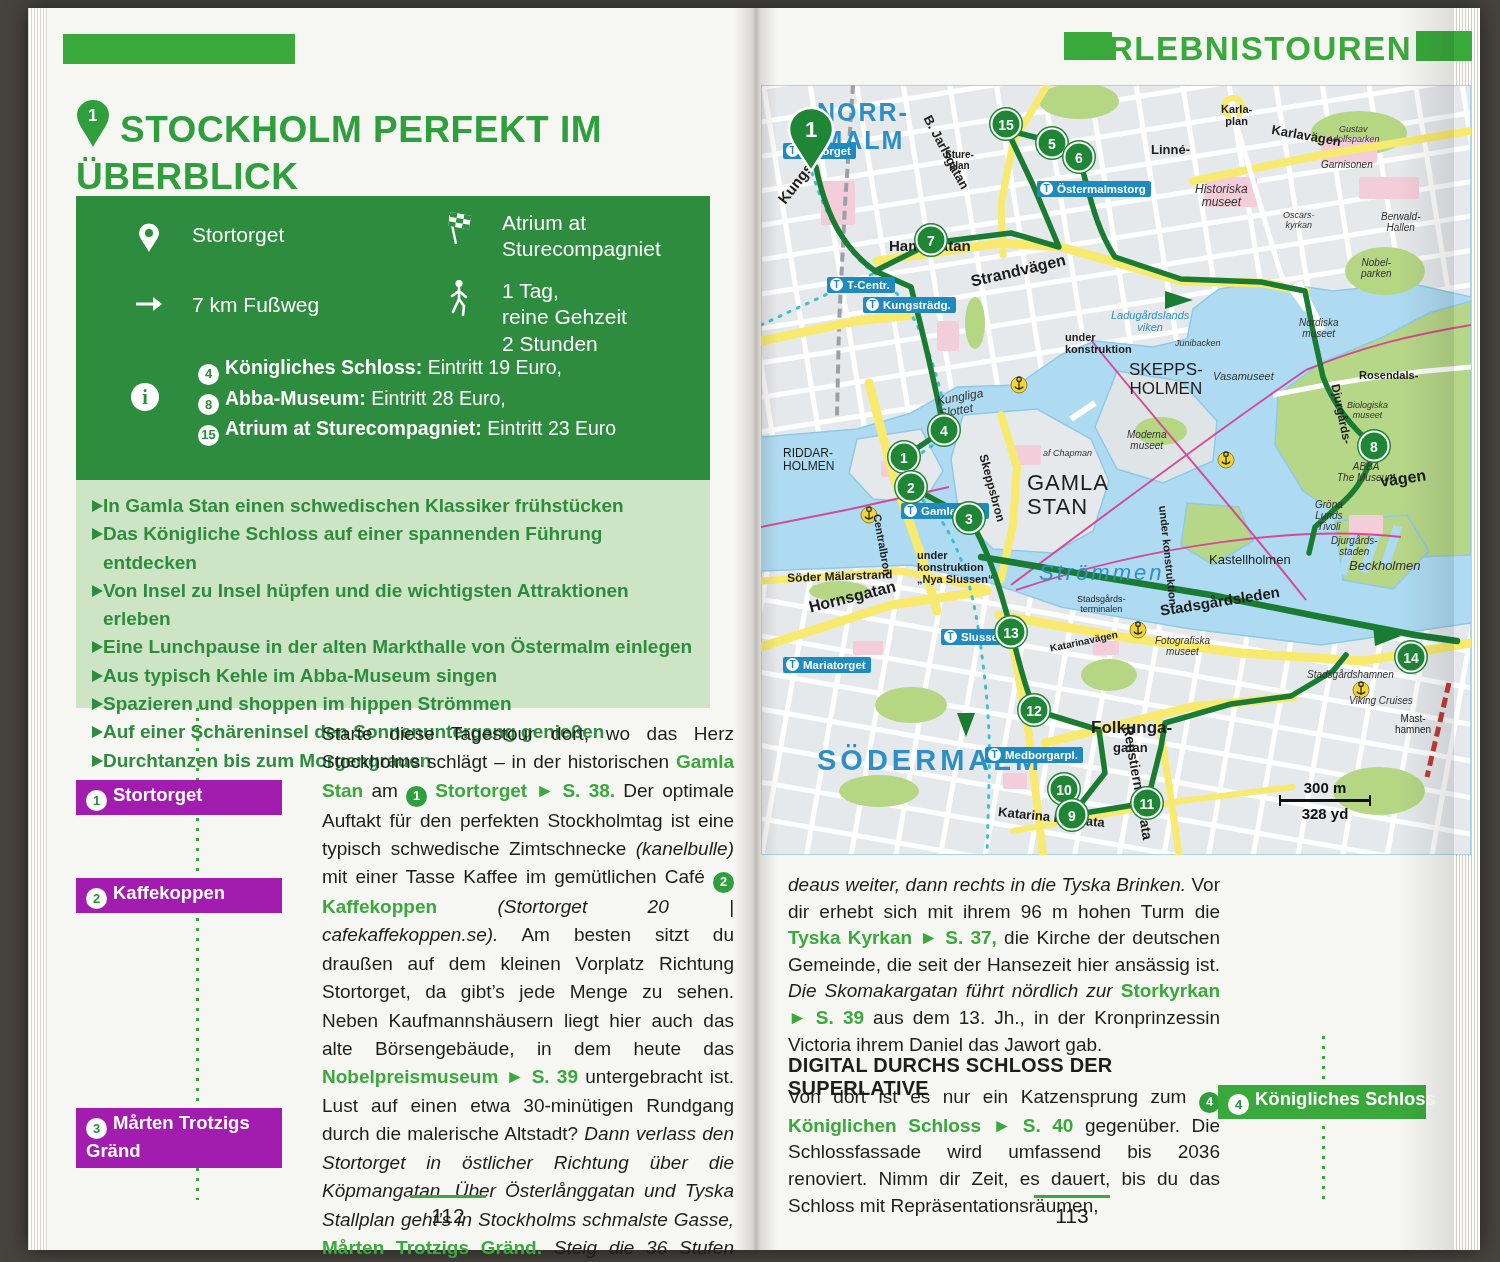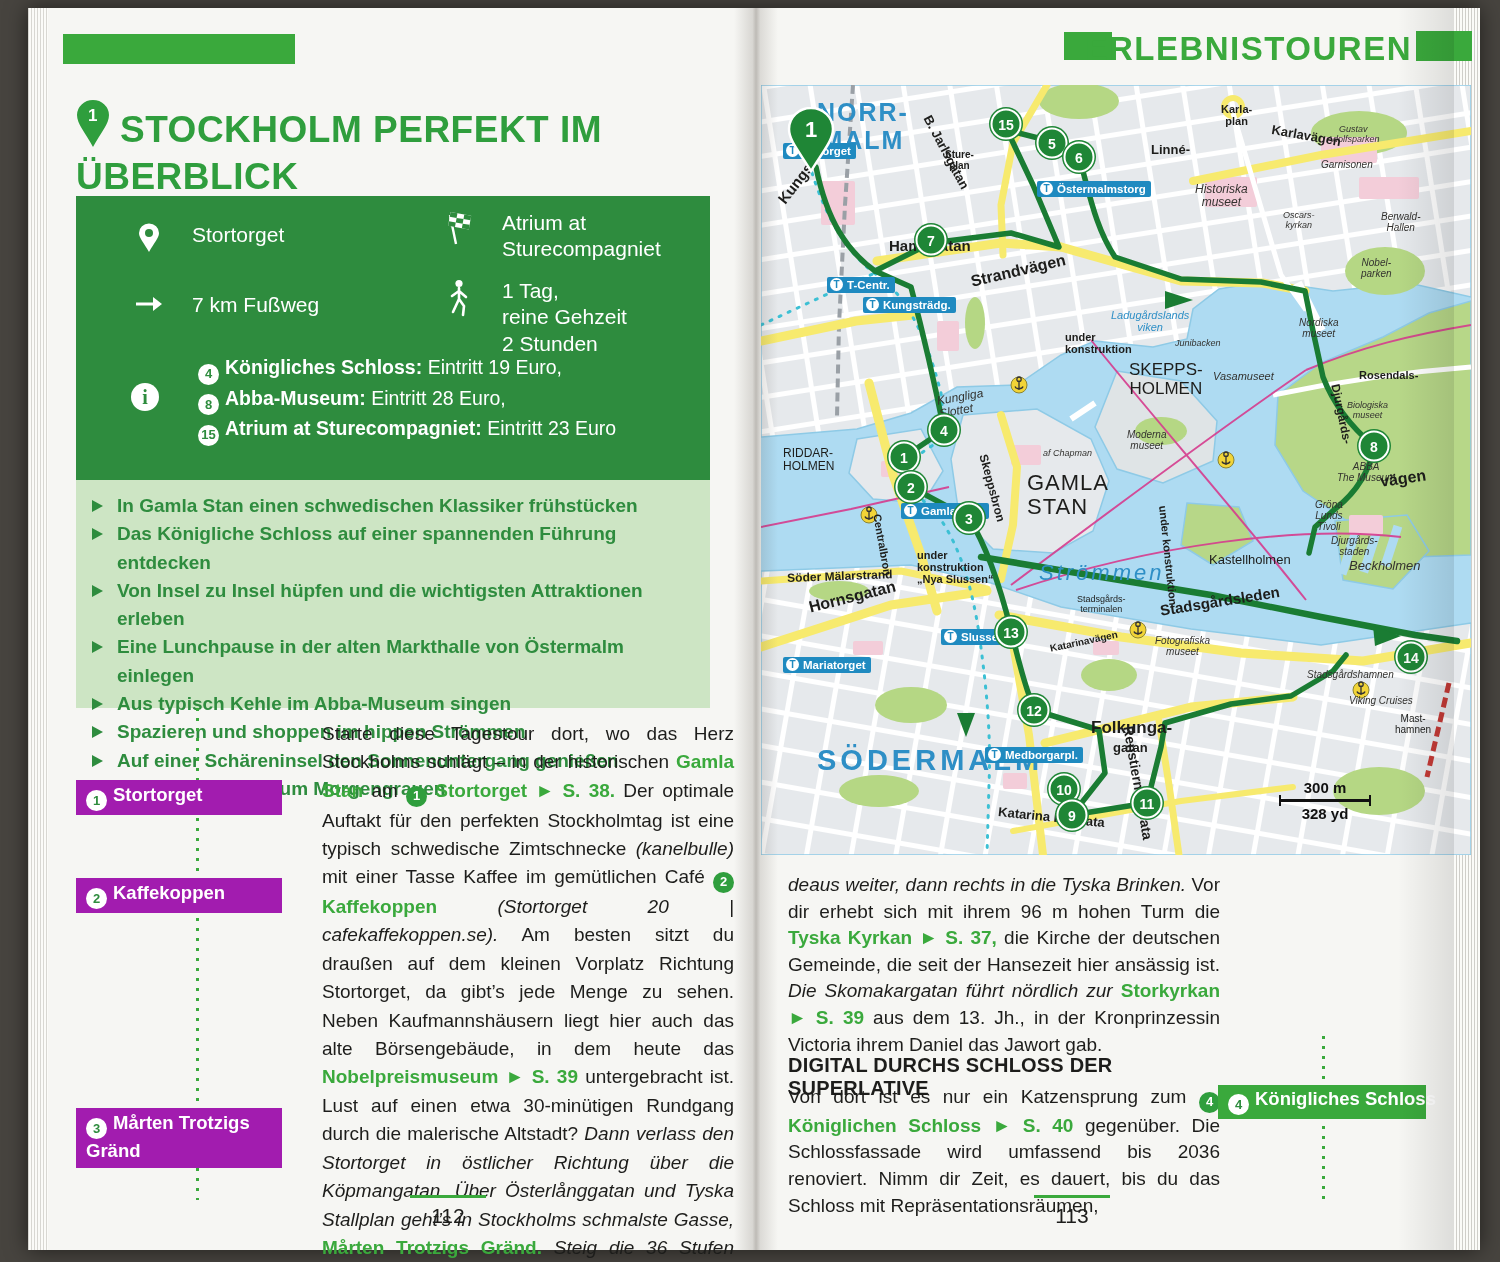--- a/index.html
+++ b/index.html
@@ -27,21 +27,21 @@
   .ib-ic{width:34px;display:flex;justify-content:center;flex:none;margin-top:1px;}
   .ib-note{position:absolute;left:0;top:158px;display:flex;gap:0;width:100%;}
   .ib-note .ib-ic{margin-left:52px;margin-top:28px;}
   .notes{margin-left:36px;font-size:19.5px;line-height:26px;width:510px;}
   .note-num{display:inline-flex;width:21px;height:21px;border-radius:50%;background:#fff;color:#2e8c3e;
     font-weight:bold;font-size:13px;align-items:center;justify-content:center;vertical-align:-4px;margin-right:6px;}
   .note-num:empty{display:none;}
   .hibox{position:absolute;left:28px;top:472px;width:634px;height:228px;background:#cde5c4;
     color:#2e8c3e;font-weight:bold;font-size:19px;}
   .hibox ul{list-style:none;margin:12px 0 0 0;padding:0 14px 0 16px;}
-  .hibox li{display:flex;gap:14px;line-height:28.3px;align-items:baseline;}
+  .hibox li{display:flex;line-height:28.3px;align-items:baseline;}
   .tri{width:0;height:0;border-left:11px solid #2e8c3e;border-top:6px solid transparent;
     border-bottom:6px solid transparent;flex:none;position:relative;top:0px;}
   .dotline{position:absolute;width:3px;background-image:repeating-linear-gradient(#3aa93c 0 3px,transparent 3px 10px);z-index:1;}
   .mtab{position:absolute;left:28px;width:206px;background:#a21caf;color:#fff;font-weight:bold;
     font-size:18.5px;line-height:1.35;padding:3px 8px 4px 10px;z-index:2;box-sizing:border-box;}
   .mtab .note-num{background:#fff;color:#2e8c3e;}
   .bodycol{position:absolute;left:274px;width:412px;color:#1d1d1b;}
   .bhead{color:#2f9e3d;font-weight:bold;font-size:20.5px;letter-spacing:.2px;}
   .btext{font-size:19px;line-height:28.4px;text-align:justify;}
   .lnk{color:#3aa93c;font-weight:bold;}

